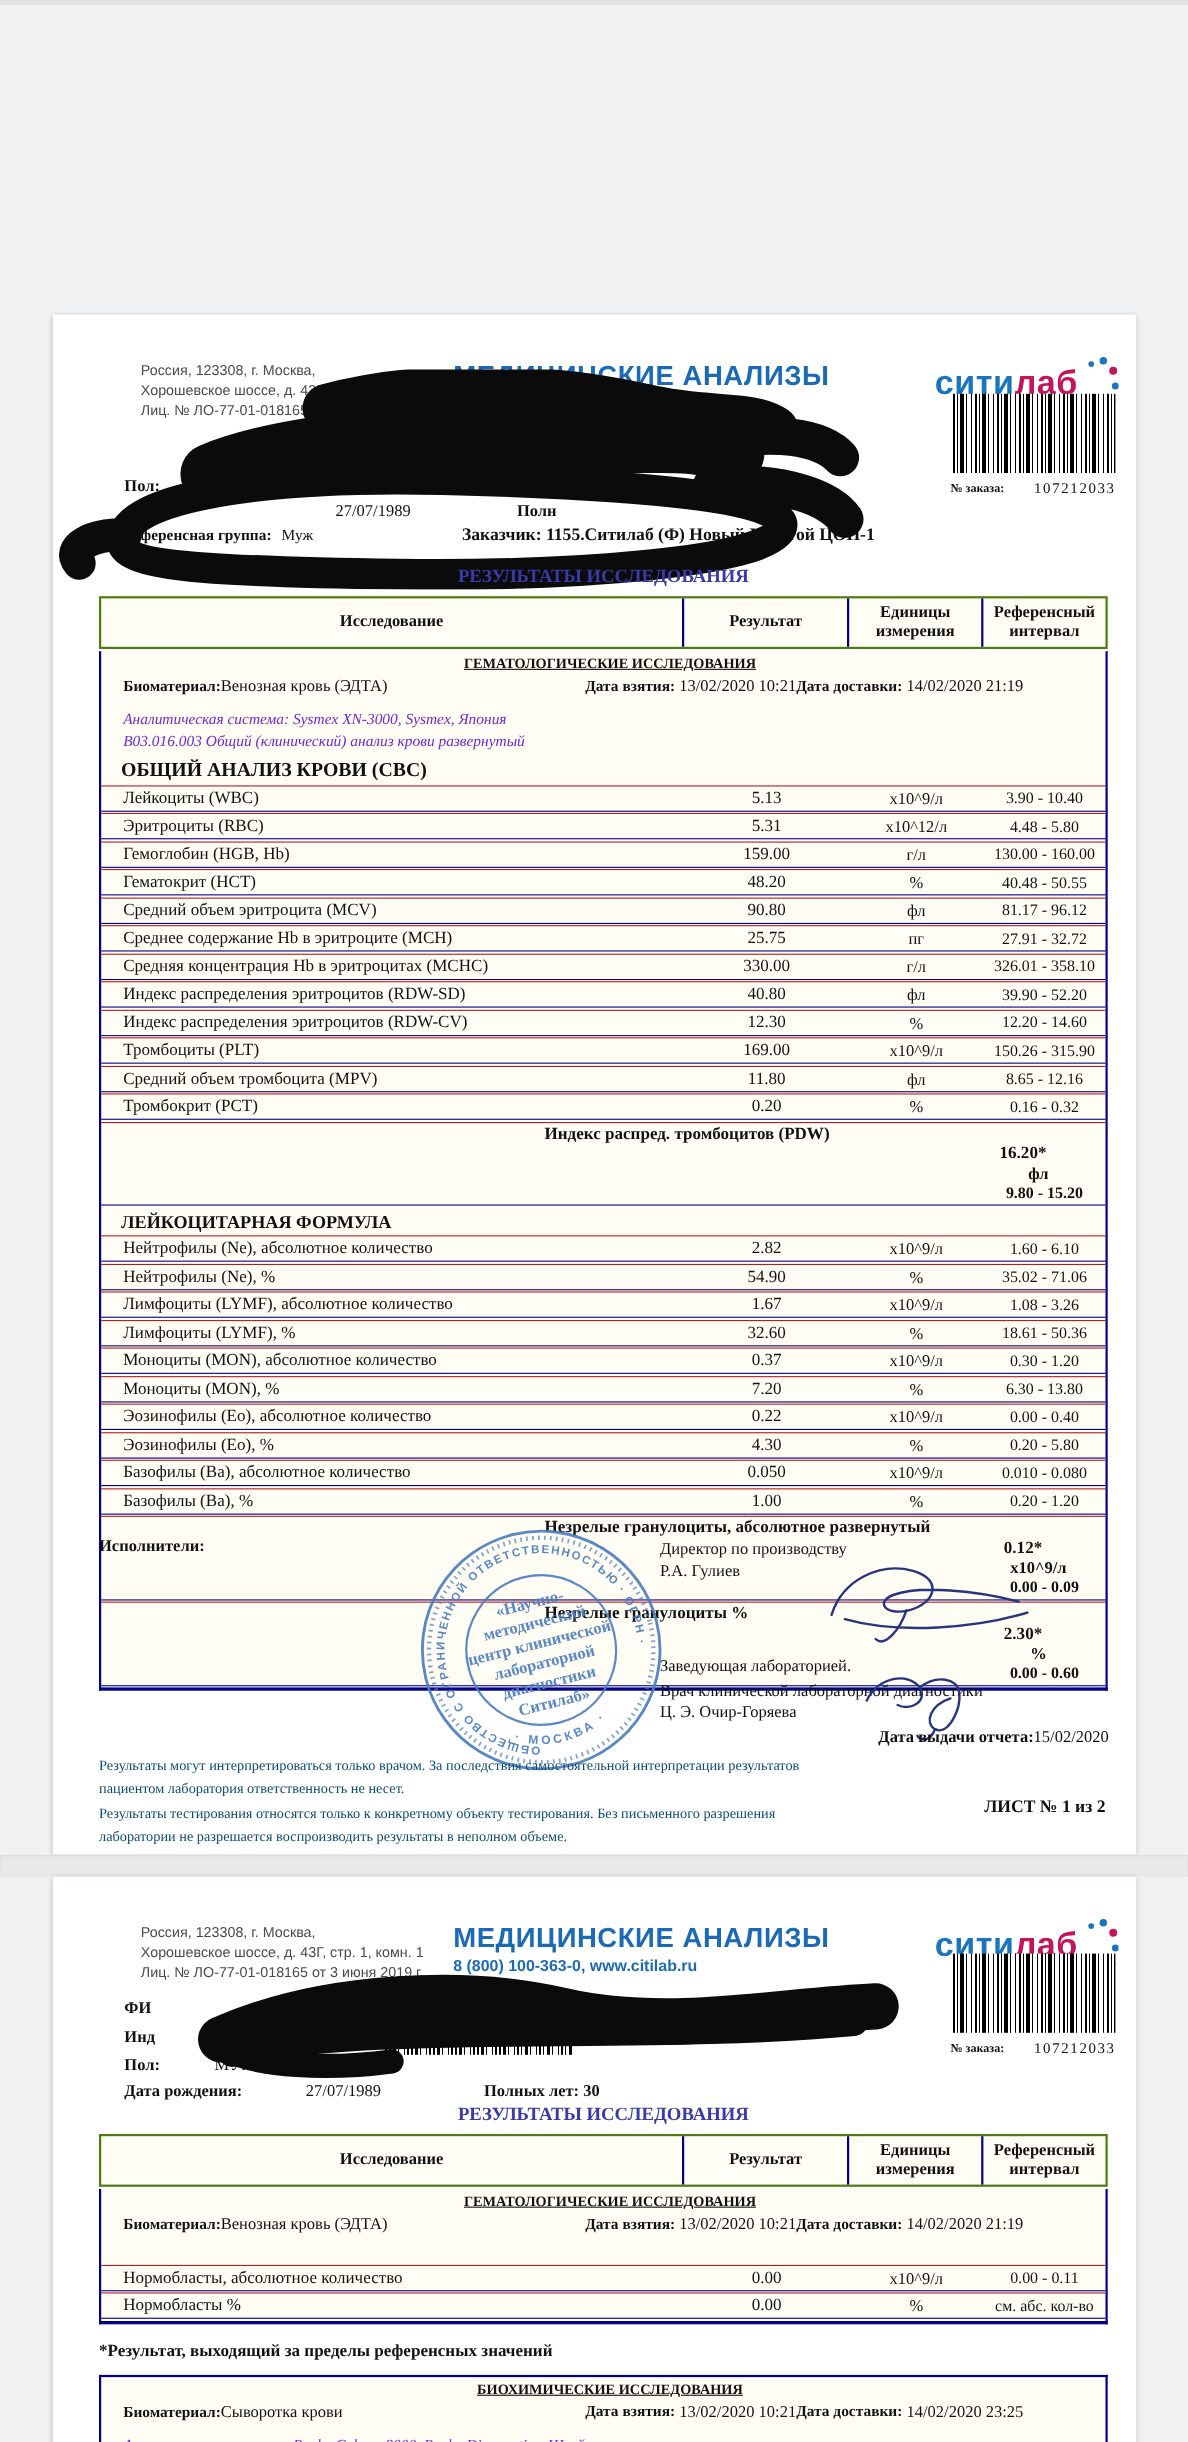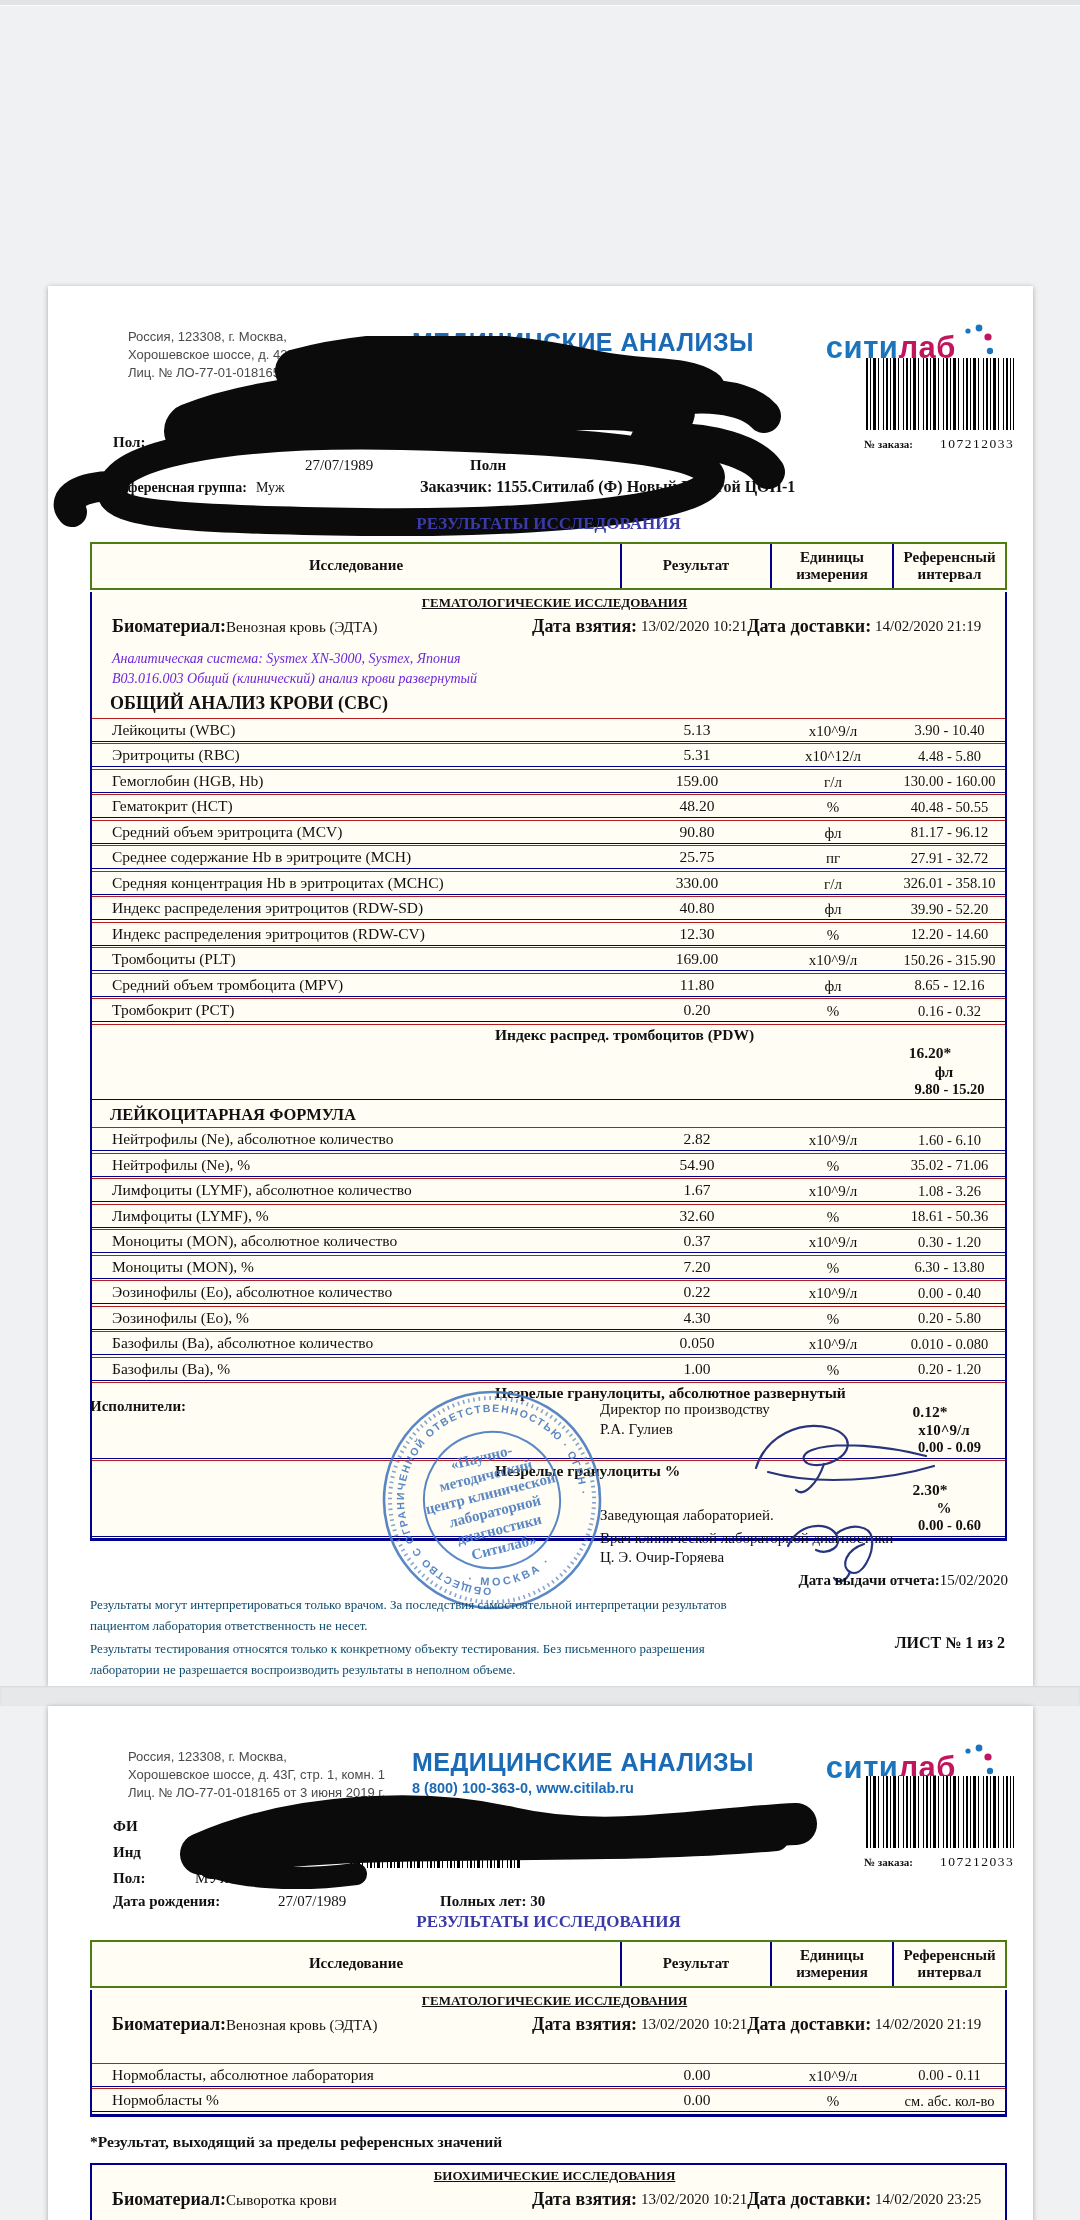--- a/index.html
+++ b/index.html
@@ -6,21 +6,21 @@
   .screen{position:relative;width:1080px;height:2220px;background:#f0f1f2;overflow:hidden;
           font-family:"Liberation Serif","DejaVu Serif",serif;color:#111;}
   .topstrip{position:absolute;top:0;left:0;width:1080px;height:5px;background:#e2e3e5;border-bottom:1px solid #fbfbfb;}
   .page-sep{position:absolute;top:1686px;left:0;width:1080px;height:20px;background:#e7e8ea;box-shadow:inset 0 1px 2px rgba(0,0,0,.08);}
   .page{position:absolute;left:48px;width:985px;background:#fff;box-shadow:0 1px 5px rgba(0,0,0,.30);}
   #page1{top:286px;height:1400px;}
   #page2{top:1706px;height:720px;}
   .abs{position:absolute;}
 
   
-  .hdr{display:flex;align-items:flex-start;padding:42px 40px 0 80px;height:78px;}
+  .hdr{display:flex;align-items:flex-start;padding:42px 16px 0 80px;height:78px;}
   .addr{width:258px;font-family:"Liberation Sans","DejaVu Sans",sans-serif;font-size:13px;line-height:1.4;color:#4a4a4d;}
   .brand{margin-left:26px;font-family:"Liberation Sans","DejaVu Sans",sans-serif;color:#1b6ab5;}
   .brand .t1{font-size:25px;font-weight:bold;letter-spacing:.5px;}
   .brand .t2{font-size:14.5px;font-weight:bold;margin-top:3px;}
   .logo{margin-left:auto;display:flex;align-items:flex-start;margin-top:4px;font-family:"Liberation Sans","DejaVu Sans",sans-serif;
         font-weight:bold;font-size:31px;letter-spacing:.5px;line-height:1;}
   .logo .p1{color:#1b75bc;} .logo .p2{color:#c2155c;}
   .logo svg{margin-left:3px;margin-top:-8px;}
 
   
@@ -40,21 +40,21 @@
   .hc:last-child{border-right:none;}
   .w-n{width:530px;} .w-r{width:150px;} .w-u{width:122px;} .w-f{width:111px;}
   .rtable{border-left:2px solid #00008b;border-right:2px solid #00008b;border-bottom:3px solid #00008b;
           background:#fffdf4;margin-top:2px;box-sizing:border-box;}
   .rtable2{border-left:2px solid #00008b;border-right:2px solid #00008b;border-top:2px solid #00008b;
            background:#fffdf4;box-sizing:border-box;}
   .secrow{text-align:center;font-weight:bold;font-size:13px;padding:3px 0 1px 12px;}
   .secrow span{text-decoration:underline;}
   .biorow{display:flex;align-items:center;font-size:15px;padding:4px 4px 4px 20px;}
   .biorow .b1{width:420px;}
-  .biorow .lab{font-size:18px;}
+  .biorow .lab{font-size:14px;}
   .itrow{font-style:italic;font-size:14px;padding:2px 0 2px 20px;color:#6d28d9;}
   .cbctitle{font-weight:bold;font-size:18px;padding:4px 0 2px 18px;}
   .leukotitle{font-weight:bold;font-size:16.5px;padding:3px 0 1px 18px;}
   .spacer8{height:8px;} .spacer22{height:22px;}
   .rrow{display:flex;align-items:flex-end;border-top:1px solid #b91c1c;border-bottom:1px solid #00008b;
         margin:1.5px 0;min-height:20px;padding:1px 0;}
   .rrow.b{font-weight:bold;flex-direction:column;}
   .c{font-size:15.5px;line-height:1.2;box-sizing:border-box;}
   .c.cn{width:530px;padding-left:20px;}
   .c.cr{width:150px;text-align:center;}
@@ -413,21 +413,21 @@
       <div class="rtable">
         <div class="secrow"><span>ГЕМАТОЛОГИЧЕСКИЕ ИССЛЕДОВАНИЯ</span></div>
         <div class="biorow">
           <div class="b1"><span class="lab">Биоматериал:</span><span class="val">Венозная кровь (ЭДТА)</span></div>
           <span class="lab">Дата взятия:</span>&nbsp;<span class="val">13/02/2020 10:21</span>
           <span class="lab">Дата доставки:</span>&nbsp;<span class="val">14/02/2020 21:19</span>
         </div>
         <div class="spacer22"></div>
         <div>
             <div class="rrow">
-              <div class="c cn">Нормобласты, абсолютное лаборатория</div>
+              <div class="c cn">Нормобласты, абсолютное количество</div>
               <div class="c cr">0.00</div>
               <div class="c cu">х10^9/л</div>
               <div class="c cf">0.00 - 0.11</div>
             </div>
             <div class="rrow">
               <div class="c cn">Нормобласты %</div>
               <div class="c cr">0.00</div>
               <div class="c cu">%</div>
               <div class="c cf">см. абс. кол-во</div>
             </div>

